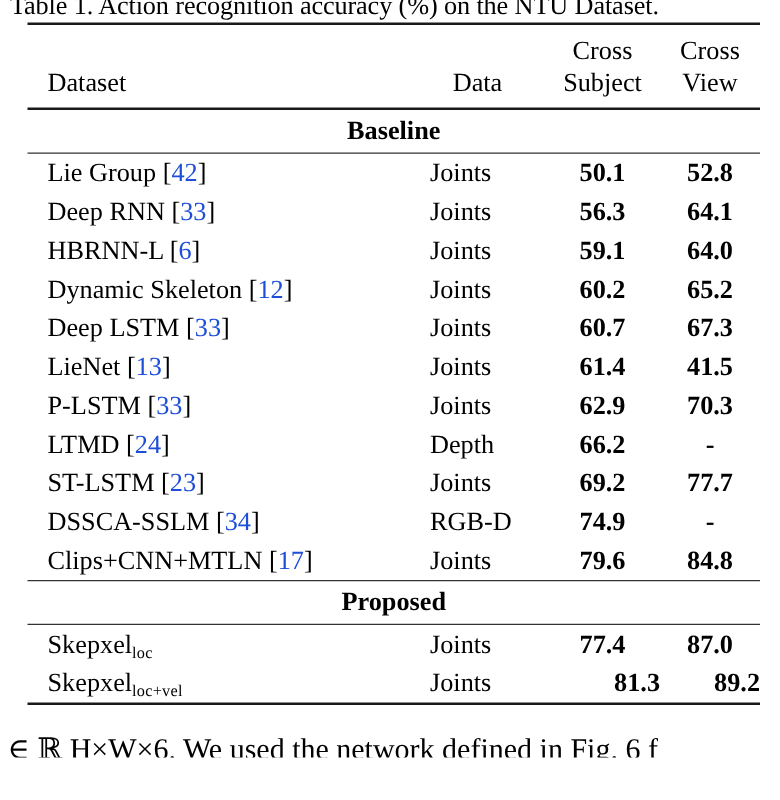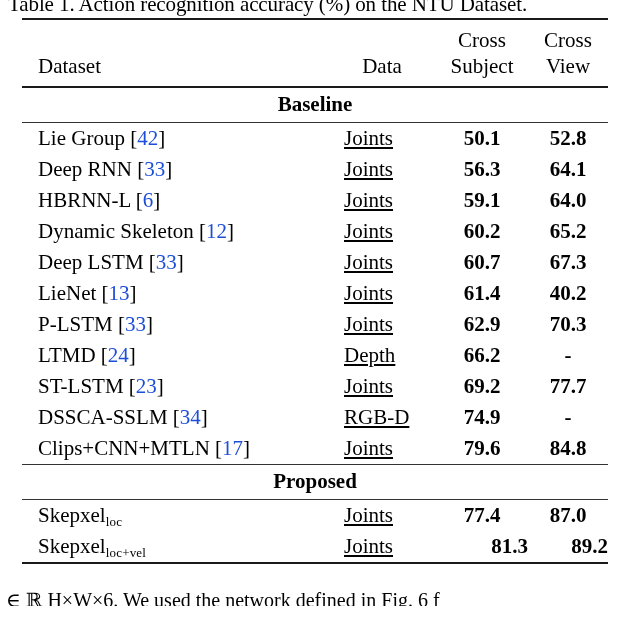--- a/index.html
+++ b/index.html
@@ -87,42 +87,42 @@
     font-size: 21px;
     height: 31px;
     padding: 0;
     vertical-align: middle;
   }
   td.cell-method {
     text-align: left;
     padding-left: 16px !important;
     white-space: nowrap;
   }
-  td.cell-data   { text-align: left; padding-left: 16px !important; white-space: nowrap; text-decoration: underline; }
+  td.cell-data   { text-align: left; padding-left: 16px !important; white-space: nowrap; }
   td.cell-num    { text-align: center; white-space: nowrap; font-weight: bold; }
   td.bold        { font-weight: bold; text-align: right; }
 
   .cite-num { color: #1d4ed8; }
   sub.sub {
     font-size: 13px;
     vertical-align: baseline;
     position: relative;
     top: 4px;
     letter-spacing: 0.2px;
   }
 
   .spacer-row td { height: 7px; padding: 0; }
 
   
   .body-bottom {
     position: absolute;
     top: 588px;
     left: 6px;
     width: 616px;
-    font-size: 20px;
+    font-size: 24px;
     line-height: 24px;
     white-space: nowrap;
     overflow: hidden;
     height: 18px;
   }
 </style>
 </head>
 <body>
 
 <div class="caption-top">Table 1. Action recognition accuracy (%) on the NTU Dataset.</div>
@@ -190,21 +190,21 @@
         <tr class="data">
           <td class="cell-method">Deep LSTM [<span class="cite-num">33</span>]</td>
           <td class="cell-data">Joints</td>
           <td class="cell-num">60.7</td>
           <td class="cell-num">67.3</td>
         </tr>
         <tr class="data">
           <td class="cell-method">LieNet [<span class="cite-num">13</span>]</td>
           <td class="cell-data">Joints</td>
           <td class="cell-num">61.4</td>
-          <td class="cell-num">40.2</td>
+          <td class="cell-num">41.5</td>
         </tr>
         <tr class="data">
           <td class="cell-method">P-LSTM [<span class="cite-num">33</span>]</td>
           <td class="cell-data">Joints</td>
           <td class="cell-num">62.9</td>
           <td class="cell-num">70.3</td>
         </tr>
         <tr class="data">
           <td class="cell-method">LTMD [<span class="cite-num">24</span>]</td>
           <td class="cell-data">Depth</td>

